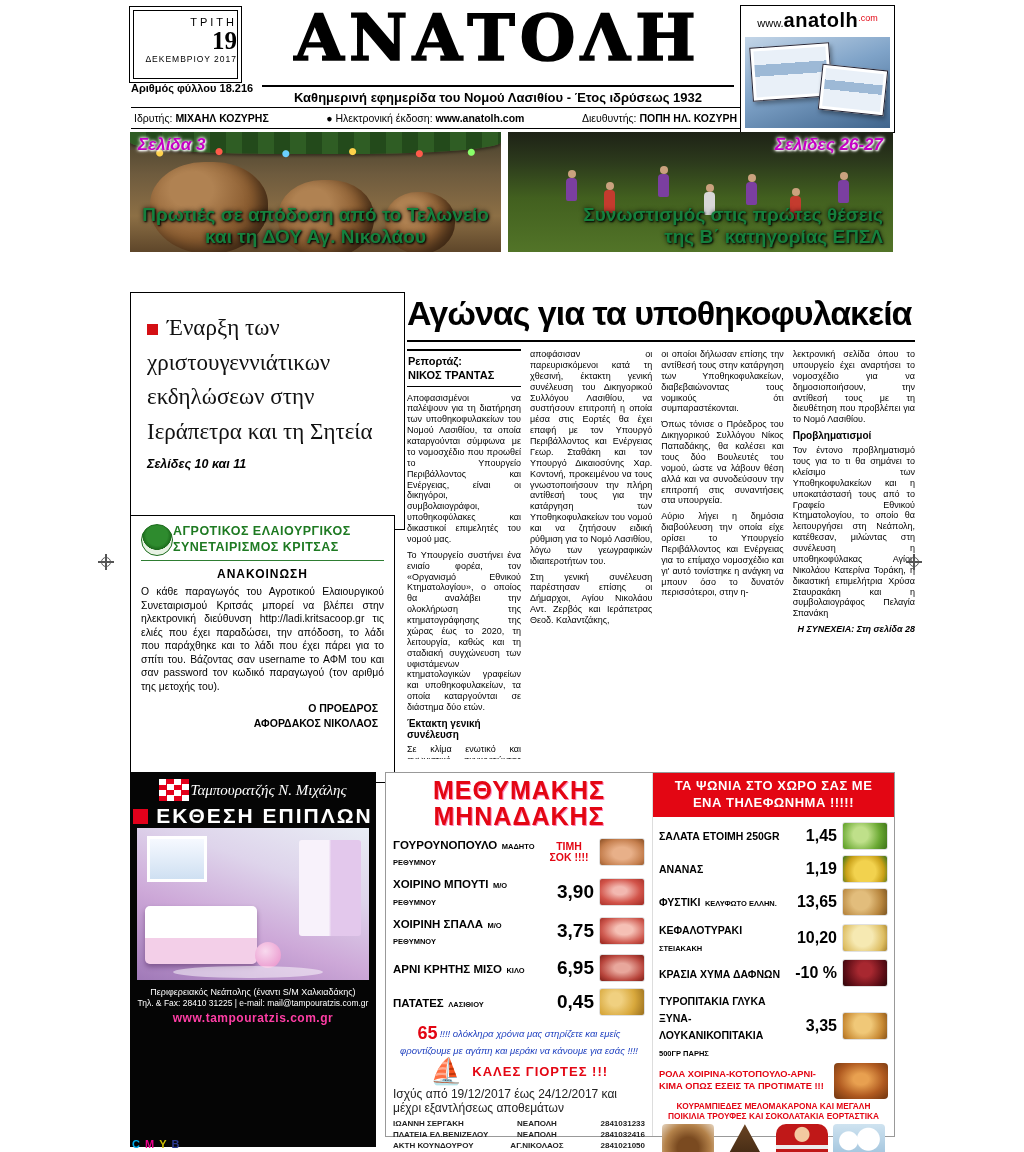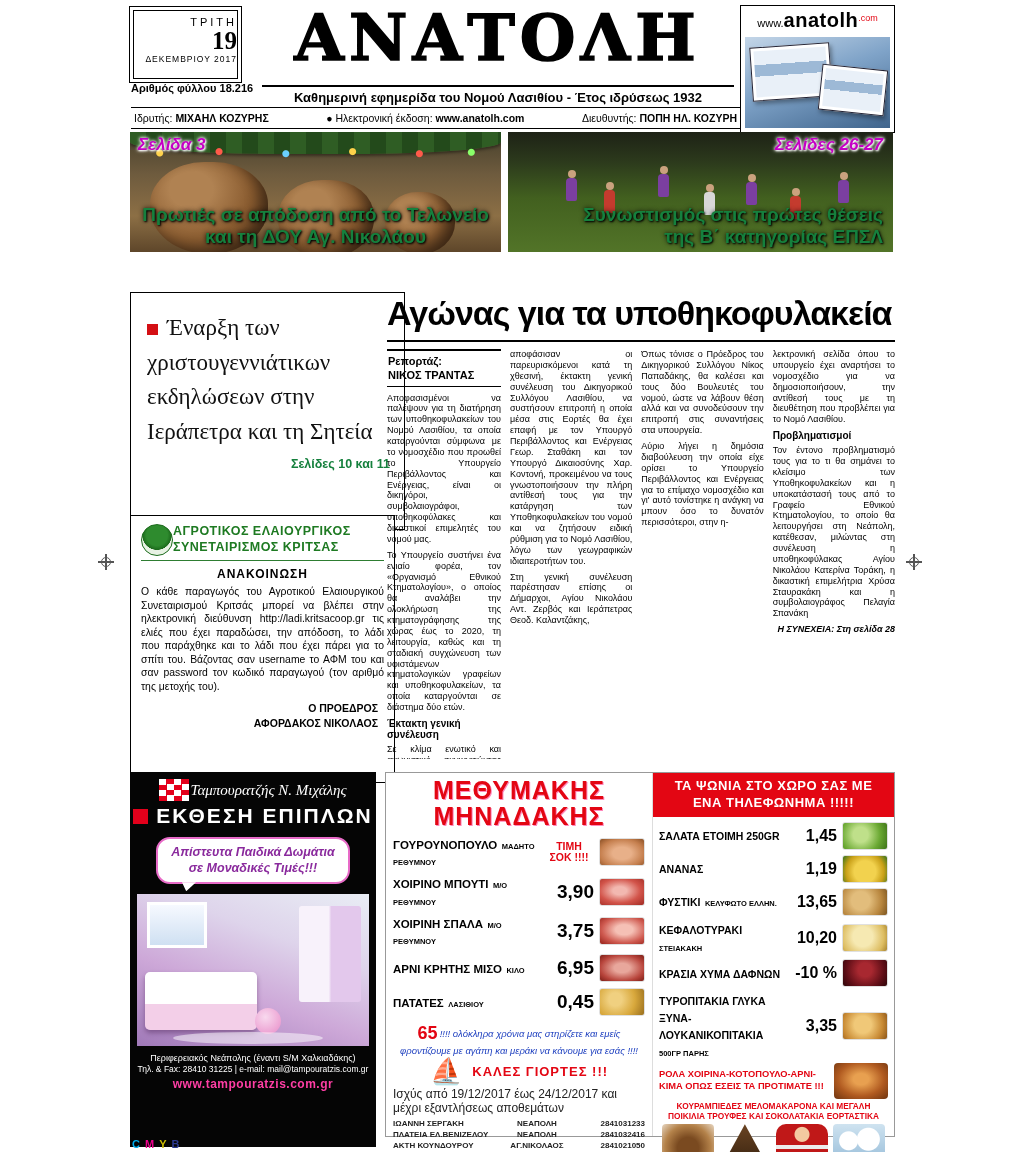--- a/index.html
+++ b/index.html
@@ -53,34 +53,34 @@
   .player { position:absolute; width:11px; height:23px; border-radius:4px 4px 2px 2px; }
   .player::before { content:""; position:absolute; top:-8px; left:2px; width:8px; height:8px; border-radius:50%; background:#caa27e; }
   .player.purple { background:#7b3fa0; }
   .player.red { background:#c43b2e; }
   .player.white { background:#d8d8d8; }
 
   
   .events-box { position:absolute; left:130px; top:292px; width:243px; height:208px; border:1px solid #000; padding:18px 14px 10px 16px; font-family:"Liberation Serif",serif; background:#fff; }
   .events-bullet { display:inline-block; width:11px; height:11px; background:#d40f14; margin-right:9px; }
   .events-title { font-size:23px; line-height:1.5; color:#111; }
-  .events-pages { color:#15803d; font-weight:bold; font-family:"Liberation Sans",sans-serif; font-size:12.5px; text-align:right; margin-top:8px; }
+  .events-pages { color:#000000; font-weight:bold; font-family:"Liberation Sans",sans-serif; font-size:12.5px; margin-top:8px;font-style:italic; }
 
   
   .coop-box { position:absolute; left:130px; top:515px; width:243px; height:250px; border:1px solid #000; padding:8px 10px; background:#fff; }
   .coop-head { display:flex; align-items:center; border-bottom:1px solid #2e7d32; padding-bottom:4px; }
   .coop-logo { width:30px; height:30px; flex:none; border-radius:50%; border:1px solid #1c6b1c;
      background: radial-gradient(circle at 50% 34%, #2e8b2e 0 42%, #1c6b1c 58%, #e8f2e4 60%); }
   .coop-org { color:#1e7a22; font-weight:bold; font-size:12.5px; letter-spacing:0.5px; line-height:1.25; }
   .coop-heading { text-align:center; font-weight:bold; font-size:12px; letter-spacing:1px; margin:6px 0 4px; }
   .coop-body { font-size:10.4px; line-height:1.3; text-align:justify; }
   .coop-sign { margin-top:8px; text-align:right; font-weight:bold; font-size:10.5px; line-height:1.45; padding-right:6px; }
 
   
-  .main-article { position:absolute; left:387px; top:294px; width:508px; height:474px; }
+  .main-article { position:absolute; left:407px; top:294px; width:508px; height:474px; }
   .main-article h1 { font-size:34px; font-weight:bold; letter-spacing:-1px; border-bottom:2px solid #000; padding-bottom:7px; margin:0; white-space:nowrap; overflow:hidden; }
   .article-cols { display:flex; gap:9px; margin-top:7px; height:410px; overflow:hidden; }
   .col1 { width:114px; flex:none; }
   .colgroup { flex:1; display:flex; min-width:0; }
   .byline { border-top:2px solid #000; border-bottom:1px solid #000; padding:3px 1px; margin-bottom:6px; }
   .byline div { font-weight:bold; font-size:11px; line-height:1.3; }
   .bt { font-size:9px; line-height:1.21; text-align:justify; margin:0 0 5px; }
   .col-sub { font-size:10px; font-weight:bold; margin:2px 0 4px; }
   .cols3 { display:flex; gap:9px; flex:1; overflow:hidden; }
   .colx { flex:1; min-width:0; }
@@ -284,20 +284,21 @@
           <span class="mt-flag"></span>
           <div class="mt-table"></div>
           <span class="photo-credit">Φωτογραφία: ΝΙΚΟΣ ΤΡΑΝΤΑΣ</span>
         </div>
         <div class="cols3">
           <div class="colx">
             <p class="bt">αποφάσισαν οι παρευρισκόμενοι κατά τη χθεσινή, έκτακτη γενική συνέλευση του Δικηγορικού Συλλόγου Λασιθίου, να συστήσουν επιτροπή η οποία μέσα στις Εορτές θα έχει επαφή με τον Υπουργό Περιβάλλοντος και Ενέργειας Γεωρ. Σταθάκη και τον Υπουργό Δικαιοσύνης Χαρ. Κοντονή, προκειμένου να τους γνωστοποιήσουν την πλήρη αντίθεσή τους για την κατάργηση των Υποθηκοφυλακείων του νομού και να ζητήσουν ειδική ρύθμιση για το Νομό Λασιθίου, λόγω των γεωγραφικών ιδιαιτεροτήτων του.</p>
             <p class="bt">Στη γενική συνέλευση παρέστησαν επίσης οι Δήμαρχοι, Αγίου Νικολάου Αντ. Ζερβός και Ιεράπετρας Θεοδ. Καλαντζάκης,</p>
           </div>
           <div class="colx">
+            <p class="bt">οι οποίοι δήλωσαν επίσης την αντίθεσή τους στην κατάργηση των Υποθηκοφυλακείων, διαβεβαιώνοντας τους νομικούς ότι συμπαραστέκονται.</p>
             <p class="bt">Όπως τόνισε ο Πρόεδρος του Δικηγορικού Συλλόγου Νίκος Παπαδάκης, θα καλέσει και τους δύο Βουλευτές του νομού, ώστε να λάβουν θέση αλλά και να συνοδεύσουν την επιτροπή στις συναντήσεις στα υπουργεία.</p>
             <p class="bt">Αύριο λήγει η δημόσια διαβούλευση την οποία είχε ορίσει το Υπουργείο Περιβάλλοντος και Ενέργειας για το επίμαχο νομοσχέδιο και γι' αυτό τονίστηκε η ανάγκη να μπουν όσο το δυνατόν περισσότεροι, στην η-</p>
           </div>
           <div class="colx">
             <p class="bt">λεκτρονική σελίδα όπου το υπουργείο έχει αναρτήσει το νομοσχέδιο για να δημοσιοποιήσουν, την αντίθεσή τους με τη διευθέτηση που προβλέπει για το Νομό Λασιθίου.</p>
             <div class="col-sub">Προβληματισμοί</div>
             <p class="bt">Τον έντονο προβληματισμό τους για το τι θα σημάνει το κλείσιμο των Υποθηκοφυλακείων και η υποκατάστασή τους από το Γραφείο Εθνικού Κτηματολογίου, το οποίο θα λειτουργήσει στη Νεάπολη, κατέθεσαν, μιλώντας στη συνέλευση η υποθηκοφύλακας Αγίου Νικολάου Κατερίνα Τοράκη, η δικαστική επιμελήτρια Χρύσα Σταυρακάκη και η συμβολαιογράφος Πελαγία Σπανάκη</p>
             <div class="continuation">Η ΣΥΝΕΧΕΙΑ: Στη σελίδα 28</div>
           </div>
         </div>
@@ -307,21 +308,20 @@
 
   <section class="ad-furniture">
     <div class="furn-top">
       <span class="furn-grid-icon"></span>
       <span class="furn-owner">Ταμπουρατζής Ν. Μιχάλης</span>
     </div>
     <div class="furn-title-row">
       <span class="furn-sq"></span>
       <span class="furn-title">ΕΚΘΕΣΗ ΕΠΙΠΛΩΝ</span>
     </div>
-    <div class="furn-bubble">Απίστευτα Παιδικά Δωμάτια σε Μοναδικές Τιμές!!!</div>
     <div class="art-kidsroom">
       <span class="kr-window"></span>
       <span class="kr-wardrobe"></span>
       <span class="kr-bed"></span>
       <span class="kr-chair"></span>
       <span class="kr-rug"></span>
     </div>
     <div class="furn-address">Περιφερειακός Νεάπολης (έναντι S/M Χαλκιαδάκης)</div>
     <div class="furn-contact">Τηλ. &amp; Fax: 28410 31225 | e-mail: mail@tampouratzis.com.gr</div>
     <div class="furn-site">www.tampouratzis.com.gr</div>

